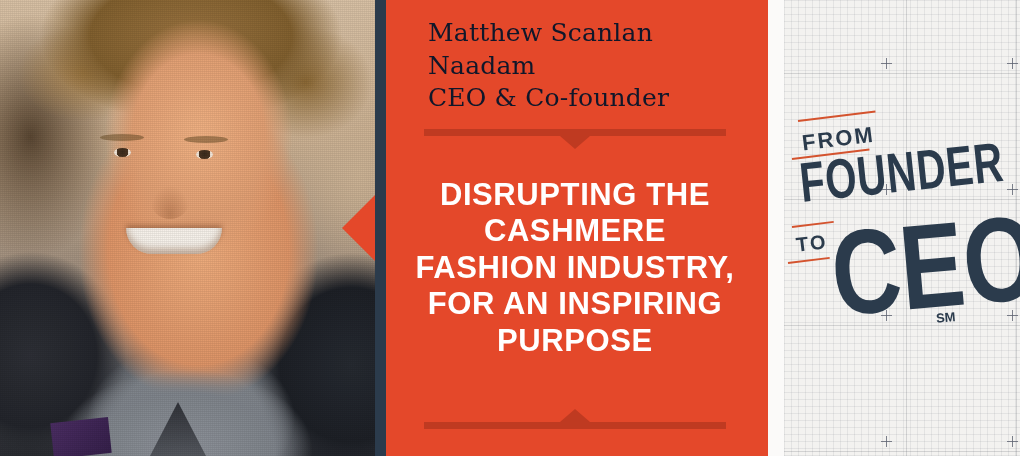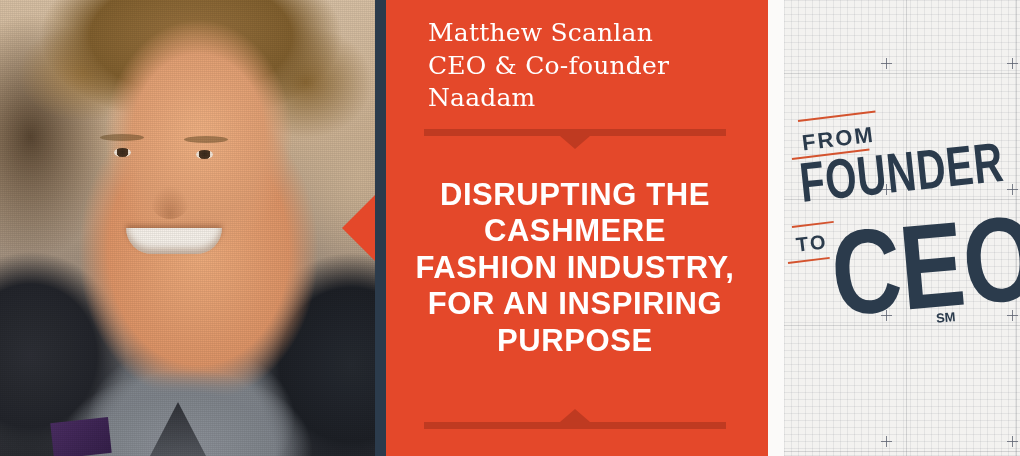--- a/index.html
+++ b/index.html
@@ -72,21 +72,21 @@
   .arrow-notch{
     position:absolute;left:-40px;top:186px;width:42px;height:84px;
     background:#e4482a;
     clip-path:polygon(100% 0,100% 100%,0 50%);
     z-index:4;
   }
 
   .meta{
     margin-top:17px;width:100%;padding-left:46px;box-sizing:border-box;
     font-family:"DejaVu Serif",serif;
-    color:#ffffff;font-size:25px;line-height:1.30;letter-spacing:.2px;
+    color:#0f172a;font-size:25px;line-height:1.30;letter-spacing:.2px;
   }
   .meta div{white-space:nowrap;}
 
   .rule{
     position:relative;width:302px;height:7px;background:#bf3a21;margin-top:14px;
   }
   .rule .tri{
     position:absolute;left:50%;transform:translateX(-50%);
     width:0;height:0;border-left:15px solid transparent;border-right:15px solid transparent;
   }
@@ -178,22 +178,22 @@
     <div class="photo-grain"></div>
   </div>
 
   <div class="navy-bar"></div>
 
   <div class="orange-pane">
     <div class="arrow-notch"></div>
 
     <div class="meta">
       <div>Matthew Scanlan</div>
+      <div>Naadam</div>
       <div>CEO &amp; Co-founder</div>
-      <div>Naadam</div>
     </div>
 
     <div class="rule top">
       <span class="tri"></span>
     </div>
 
     <div class="headline">DISRUPTING THE CASHMERE FASHION INDUSTRY, FOR AN INSPIRING PURPOSE</div>
 
     <div class="rule bottom">
       <span class="tri"></span>

